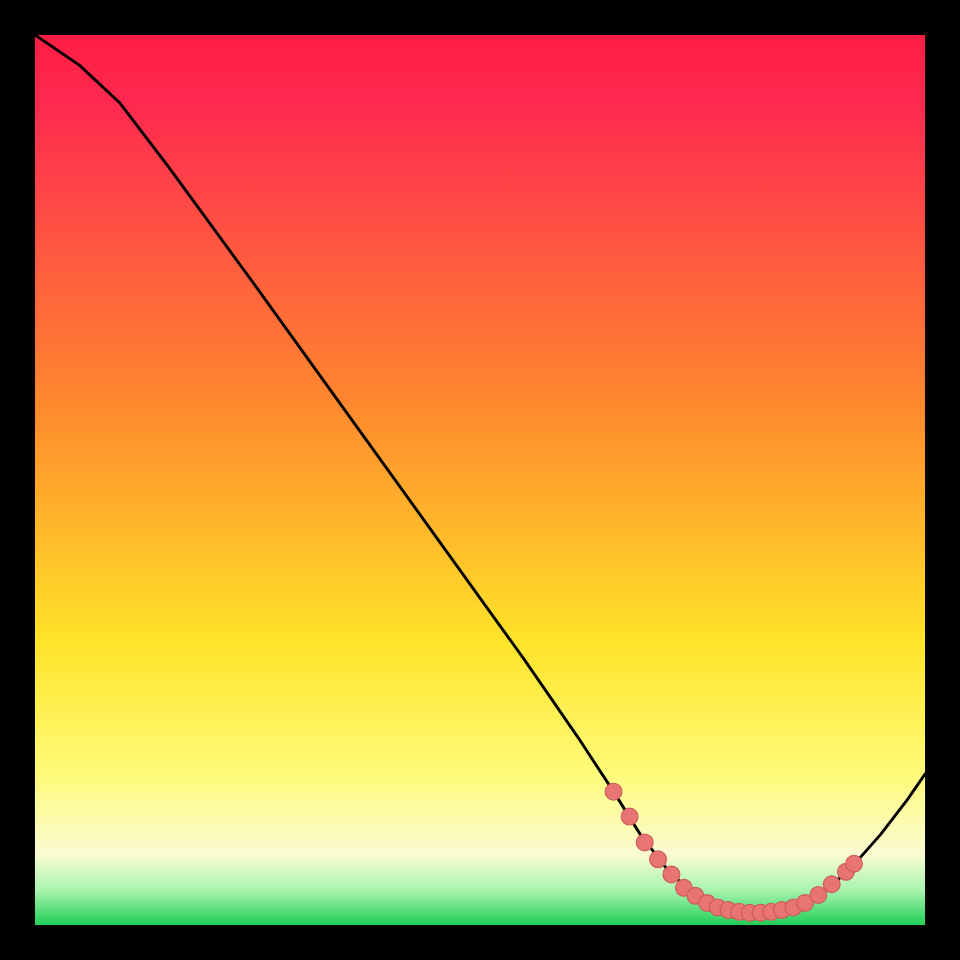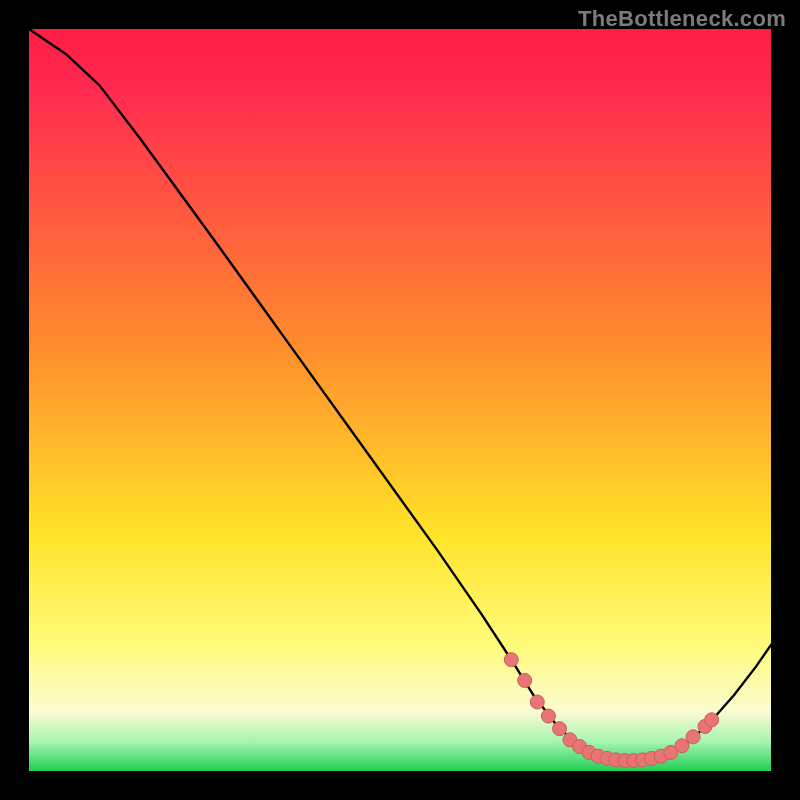--- a/index.html
+++ b/index.html
@@ -39,21 +39,20 @@
     display: block;
     width: 742px;
     height: 742px;
   }
 </style>
 </head>
 <body>
 
 <div class="stage">
 
-  <div class="watermark">TheBottleneck.com</div>
 
   <div class="plot-wrap">
     <svg viewBox="0 0 742 742">
       <defs>
         <linearGradient id="bgGrad" x1="0" y1="0" x2="0" y2="1">
           <stop id="g0" offset="0%" stop-color="#ff1d44"></stop>
           <stop id="g1" offset="8%" stop-color="#ff2a50"></stop>
           <stop id="g2" offset="42%" stop-color="#ff8a2e"></stop>
           <stop id="g3" offset="68%" stop-color="#ffe328"></stop>
           <stop id="g4" offset="83%" stop-color="#fffb7a"></stop>

